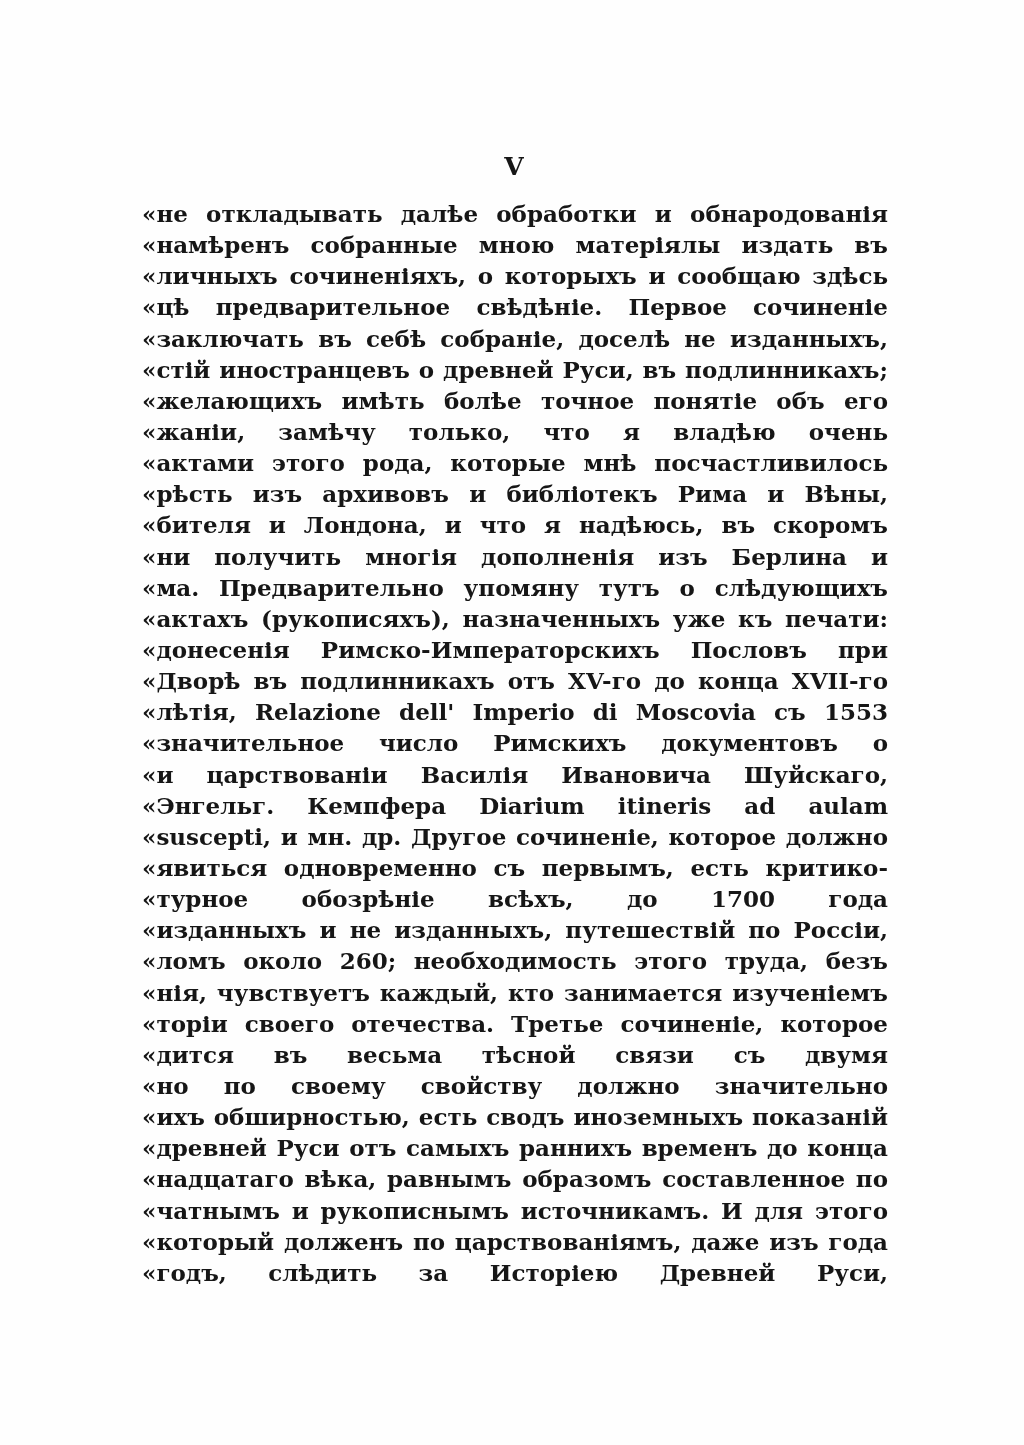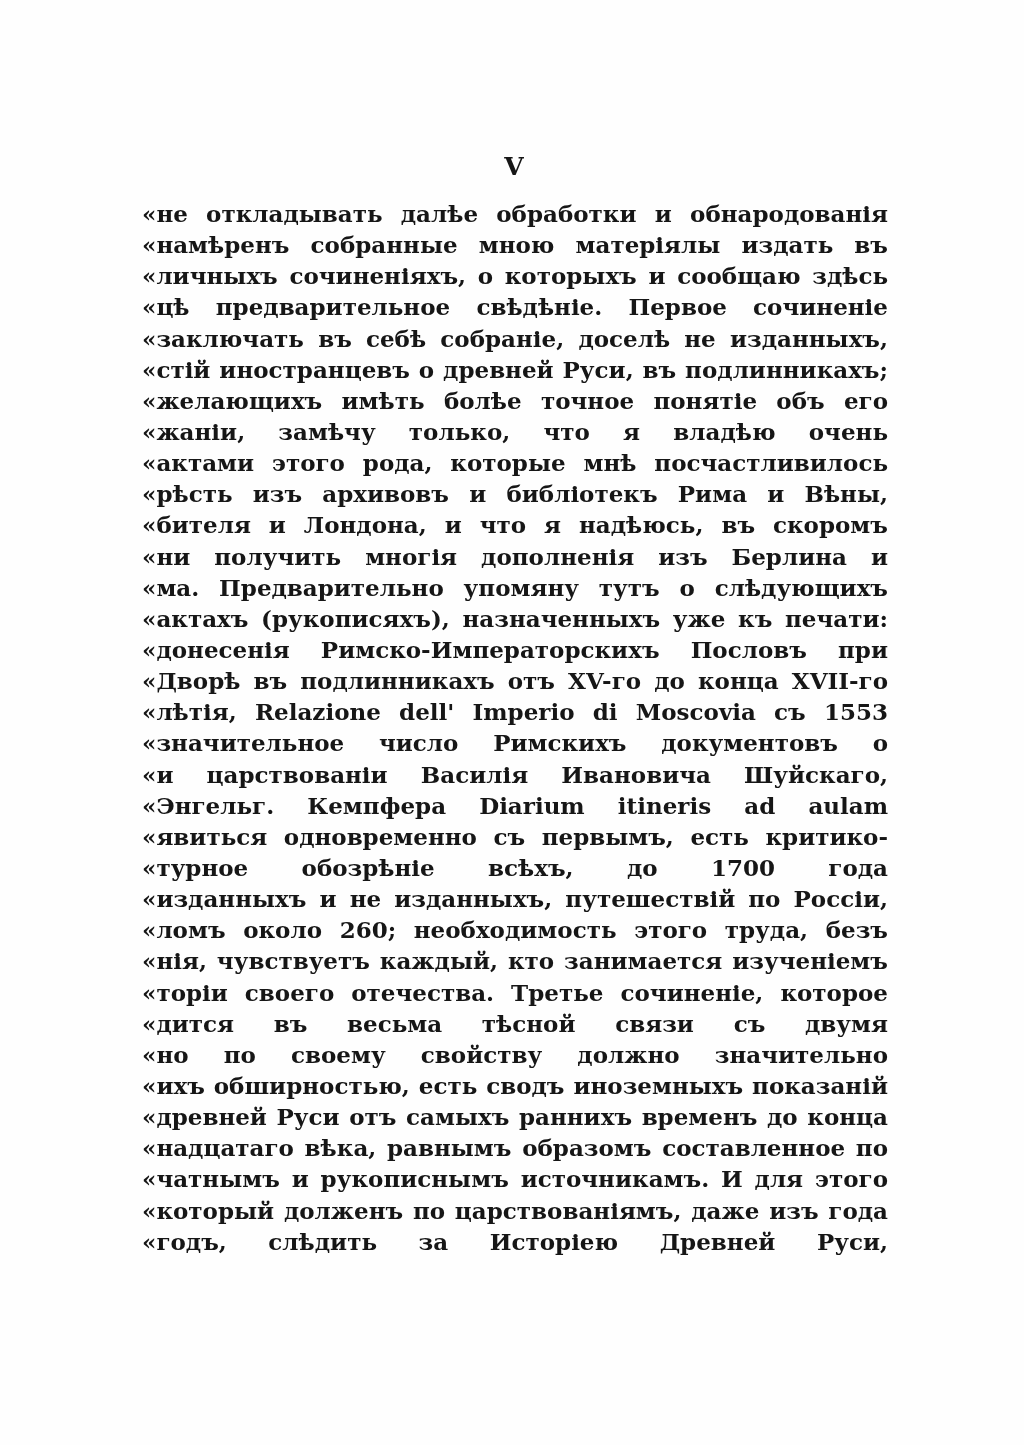--- a/index.html
+++ b/index.html
@@ -65,20 +65,21 @@
       <div class="line">«бителя и Лондона, и что я надѣюсь, въ скоромъ време-</div>
       <div class="line">«ни получить многія дополненія изъ Берлина и Стокголь-</div>
       <div class="line">«ма. Предварительно упомяну тутъ о слѣдующихъ лишь</div>
       <div class="line">«актахъ (рукописяхъ), назначенныхъ уже къ печати: всѣ</div>
       <div class="line">«донесенія Римско-Императорскихъ Пословъ при Русскомъ</div>
       <div class="line">«Дворѣ въ подлинникахъ отъ XV-го до конца XVII-го сто-</div>
       <div class="line">«лѣтія, Relazione dell' Imperio di Moscovia съ 1553 года,</div>
       <div class="line">«значительное число Римскихъ документовъ о Лжедимитріѣ</div>
       <div class="line">«и царствованіи Василія Ивановича Шуйскаго, славнаго</div>
       <div class="line">«Энгельг. Кемпфера Diarium itineris ad aulam Moscoviticam</div>
+      <div class="line">«suscepti, и мн. др. Другое сочиненіе, которое должно</div>
       <div class="line">«явиться одновременно съ первымъ, есть критико-литера-</div>
       <div class="line">«турное обозрѣніе всѣхъ, до 1700 года предпринятыхъ,</div>
       <div class="line">«изданныхъ и не изданныхъ, путешествій по Россіи, чис-</div>
       <div class="line">«ломъ около 260; необходимость этого труда, безъ сомнѣ-</div>
       <div class="line">«нія, чувствуетъ каждый, кто занимается изученіемъ Ис-</div>
       <div class="line">«торіи своего отечества. Третье сочиненіе, которое нахо-</div>
       <div class="line">«дится въ весьма тѣсной связи съ двумя предыдущими,</div>
       <div class="line">«но по своему свойству должно значительно превосходить</div>
       <div class="line">«ихъ обширностью, есть сводъ иноземныхъ показаній о</div>
       <div class="line">«древней Руси отъ самыхъ раннихъ временъ до конца сем-</div>

